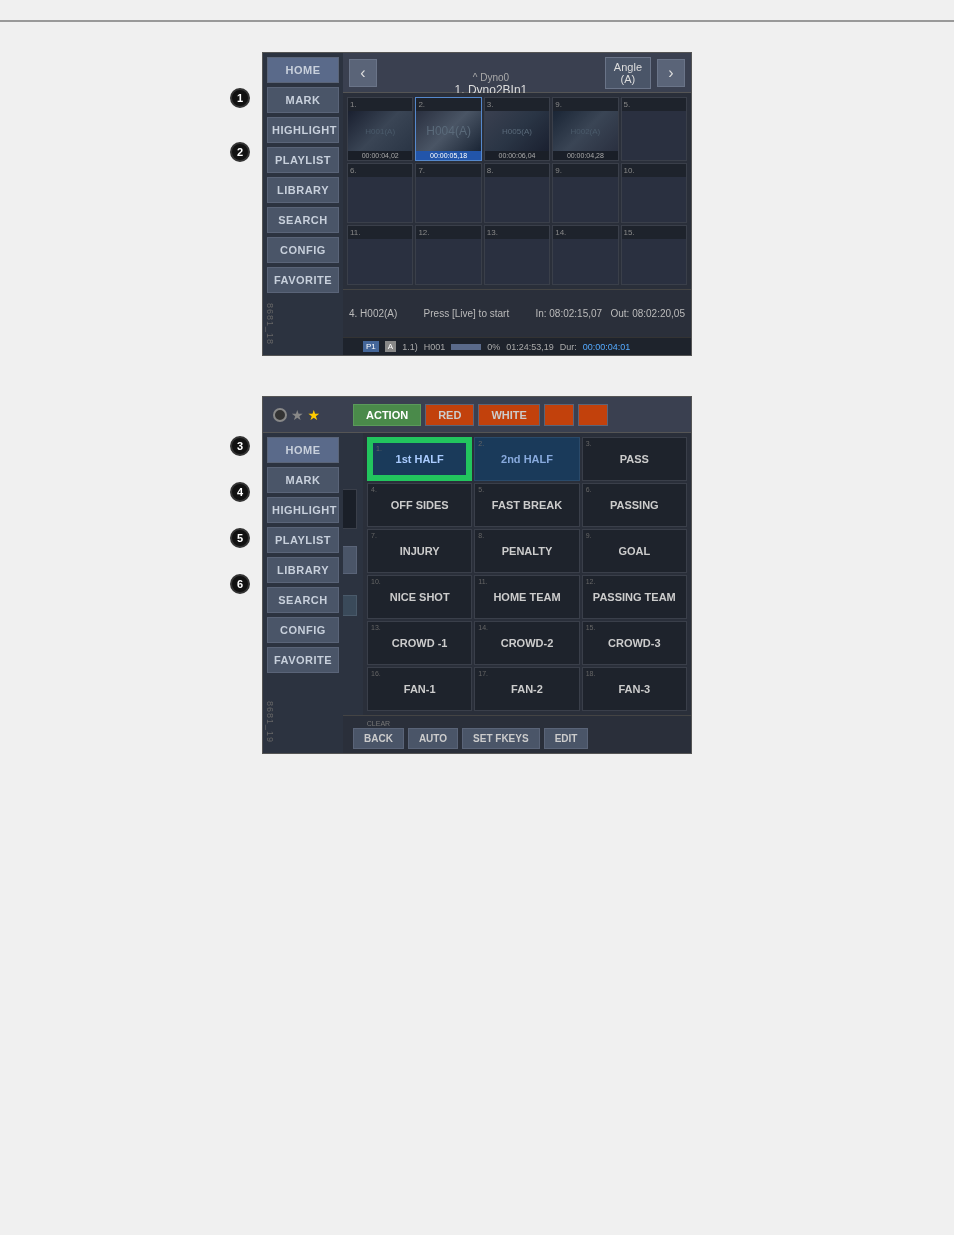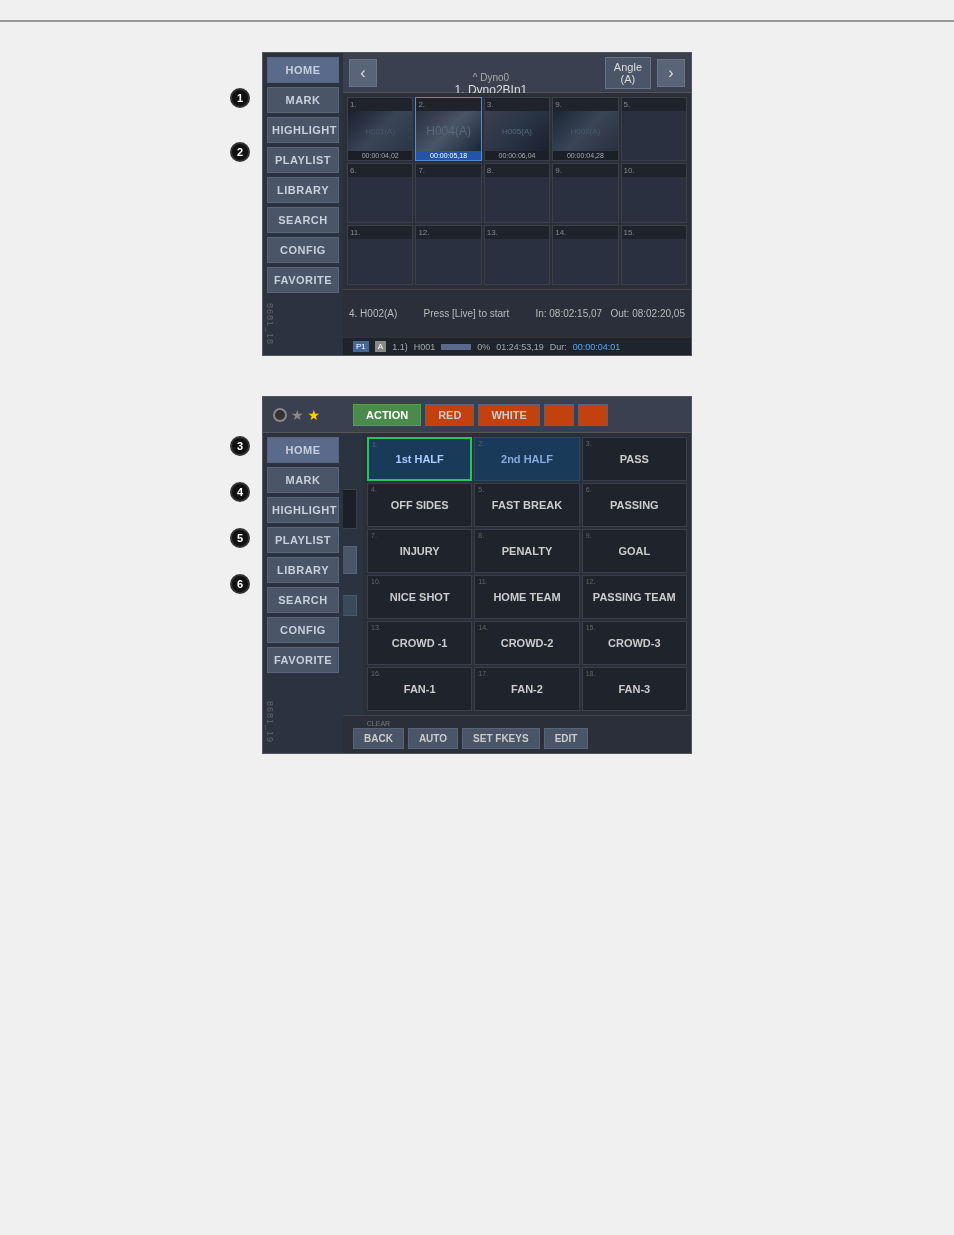--- a/index.html
+++ b/index.html
@@ -203,21 +203,21 @@
       justify-content: space-between;
       align-items: center;
       font-size: 10px;
       color: #bbb;
       border-top: 1px solid #444;
     }
 
     
     .progress-bar {
       background: #1e232c;
-      padding: 3px 10px;
+      padding: 3px 20px;
       display: flex;
       align-items: center;
       gap: 6px;
       font-size: 9px;
       color: #aaa;
       border-top: 1px solid #333;
     }
 
     .p1-badge {
       background: #446699;
@@ -449,21 +449,21 @@
       background: #1a3a5a;
       border-color: #2a4a6a;
     }
 
     .mark-cell.highlight-blue .cell-text {
       color: #88aadd;
     }
 
     .mark-cell.active-cell {
       background: #1a3a5a;
-      border: 2px solid #22c55e;
+      border: 6px solid #22c55e;
     }
 
     .mark-cell.active-cell .cell-text {
       color: #aaccff;
     }
 
     
     .bottom-toolbar2 {
       background: #2a2f3a;
       display: flex;

